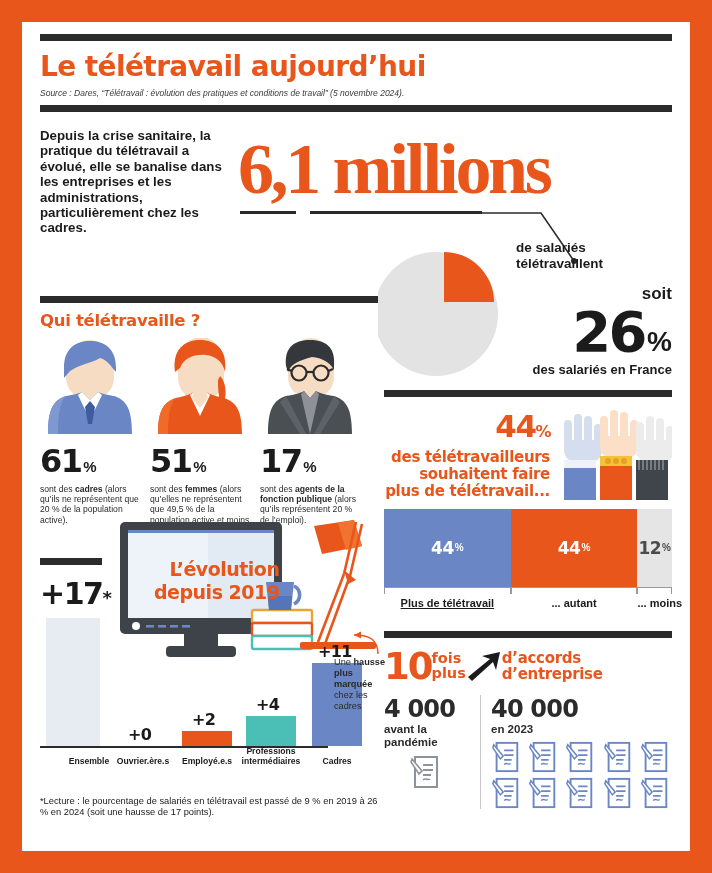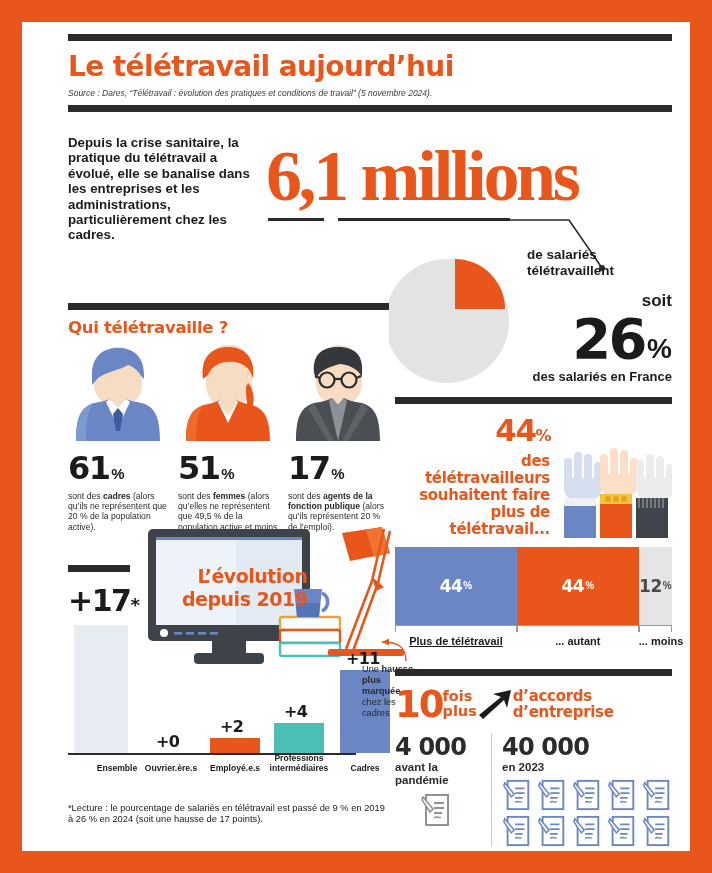--- a/index.html
+++ b/index.html
@@ -7,21 +7,20 @@
     width: 712px; height: 873px;
     background: #E8561B;
     font-family: "Liberation Sans", sans-serif;
     overflow: hidden;
   }
   .frame {
     position: absolute;
     left: 22px; top: 22px;
     width: 668px; height: 829px;
     background: #ffffff;
-    padding-left: 28px;
   }
   
   .rule-black { background: #2b2b2b; height: 7px; }
   .header { padding: 0 18px; }
   .hdr-rule-top { margin-top: 12px; }
   .title {
     color: #E8561B;
     font-size: 28px;
     font-weight: bold;
     letter-spacing: -0.6px;
@@ -29,21 +28,21 @@
     font-family: "DejaVu Sans", sans-serif;
   }
   .source {
     font-size: 8.5px;
     font-style: italic;
     color: #3a3a3a;
     margin-top: 5px;
     margin-bottom: 7px;
   }
   
-  .intro-row { display: flex; padding: 0 18px; margin-top: 20px; }
+  .intro-row { display: flex; padding: 0 18px; margin-top: 13px; }
   .intro-text {
     width: 196px;
     font-size: 13.3px;
     line-height: 15.4px;
     color: #1b1b1b;
     font-weight: 600;
     padding-top: 3px;
   }
   .big-number-wrap { position: relative; flex: 1; }
   .big-number {

